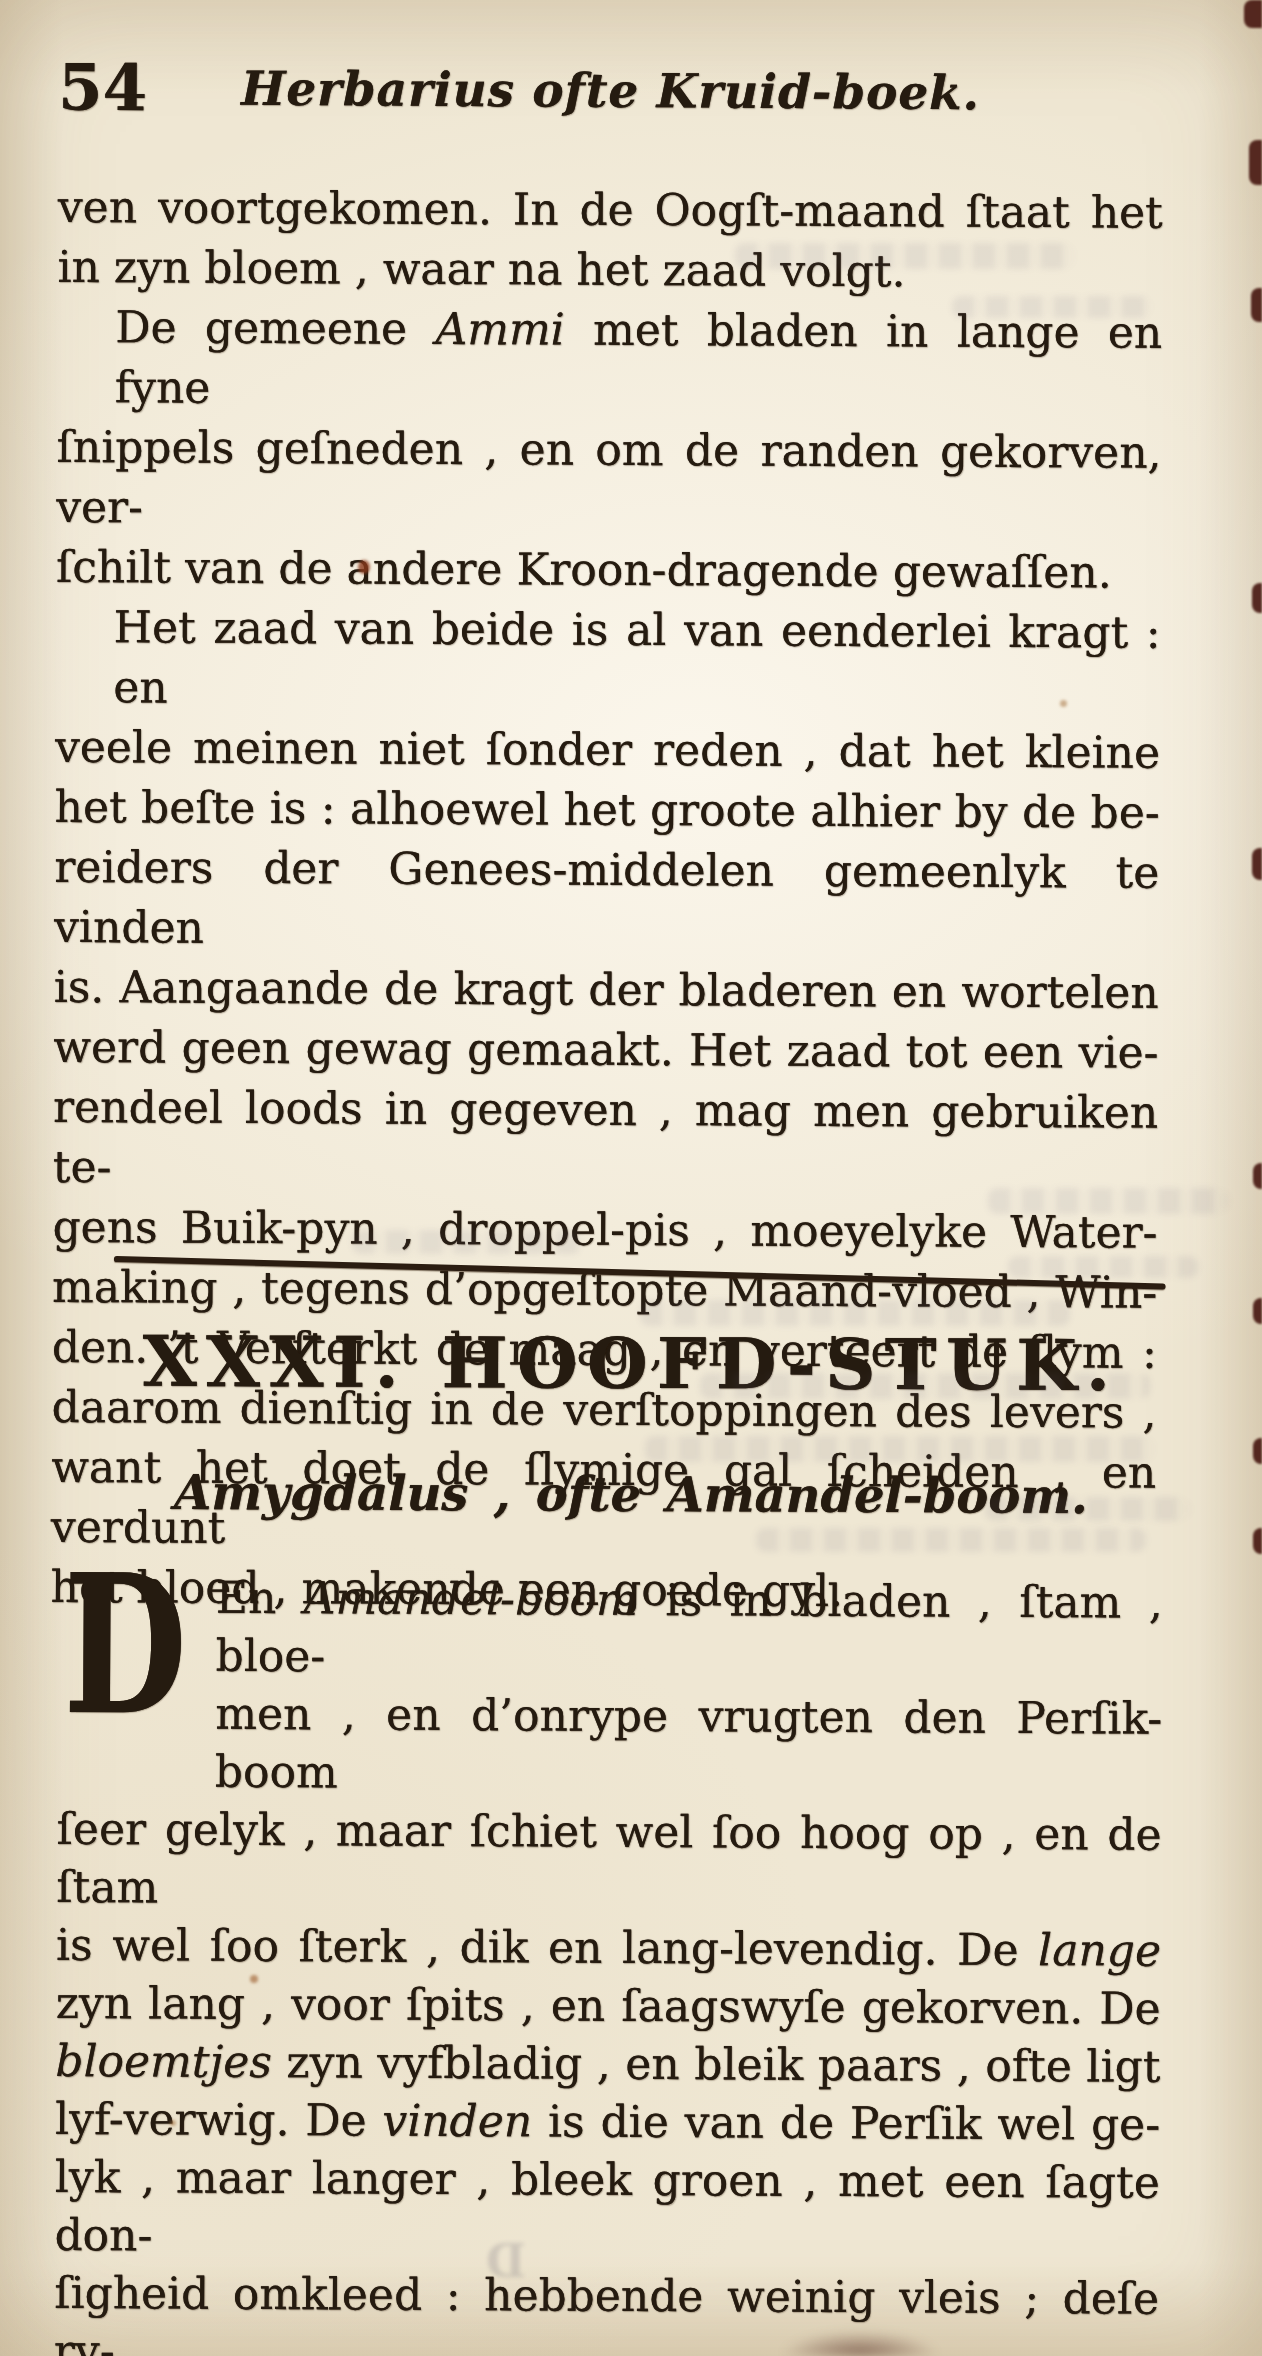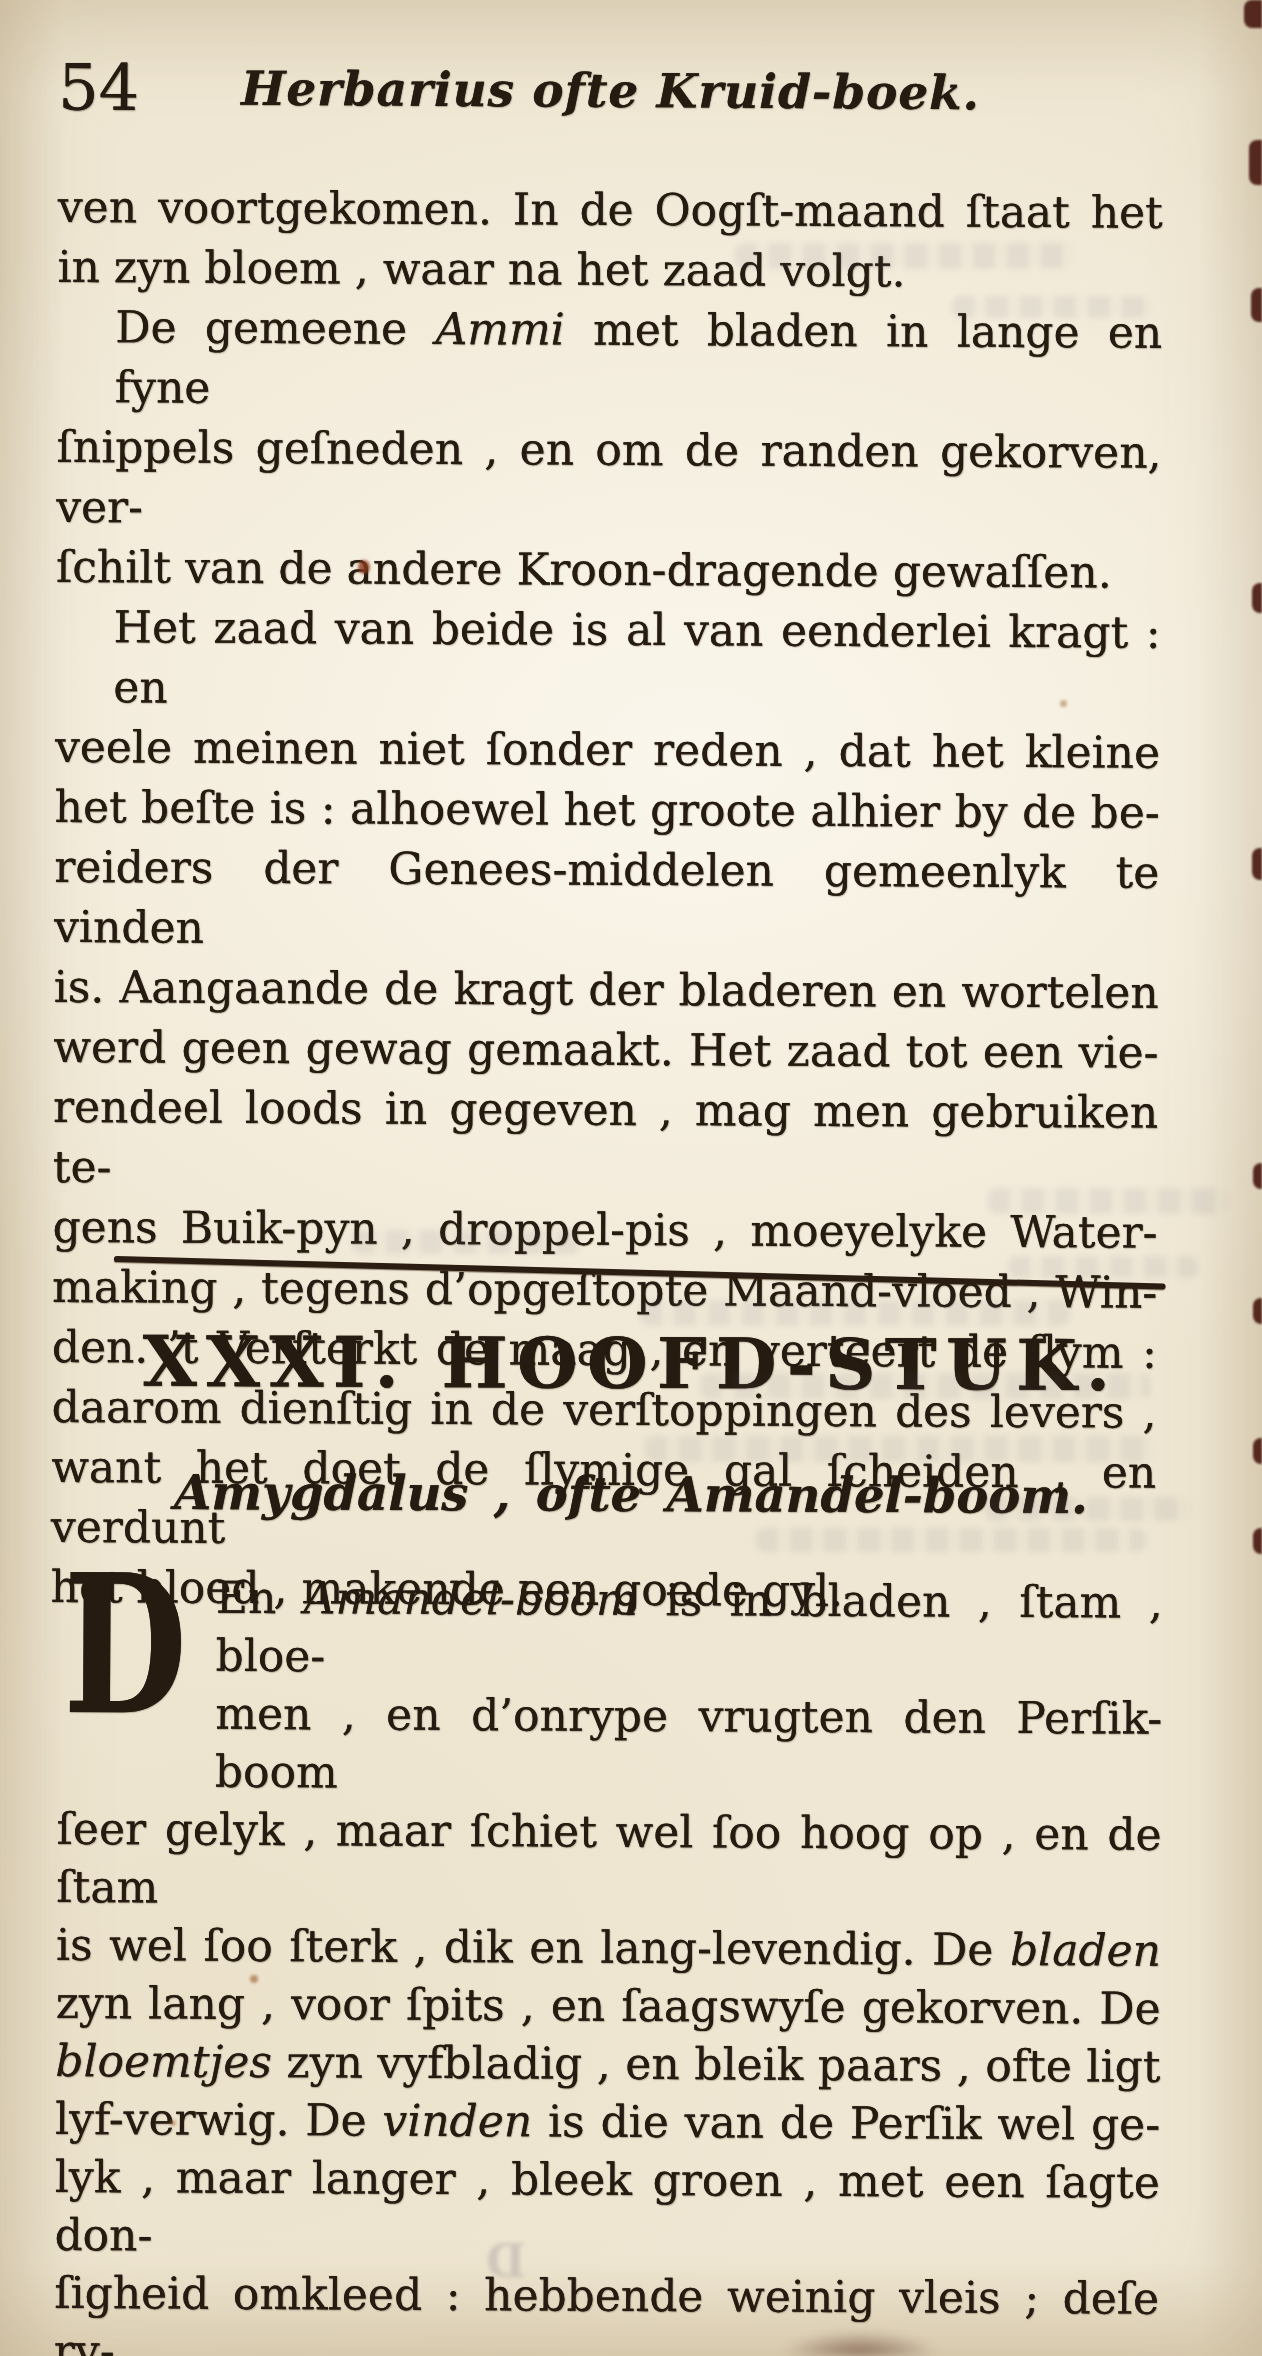--- a/index.html
+++ b/index.html
@@ -11,21 +11,21 @@
     background-image:
       radial-gradient(1400px 1000px at 55% 32%, rgba(253,249,240,0.85), rgba(253,249,240,0) 70%),
       radial-gradient(900px 700px at 15% 85%, rgba(232,221,197,0.55), rgba(232,221,197,0) 70%),
       linear-gradient(90deg, rgba(210,195,166,0.55) 0%, rgba(240,233,215,0) 5%, rgba(240,233,215,0) 95%, rgba(213,198,170,0.5) 100%),
       linear-gradient(180deg, rgba(224,211,185,0.6) 0%, rgba(224,211,185,0) 4%, rgba(224,211,185,0) 96%, rgba(217,201,170,0.65) 100%);
     box-shadow: inset 0 0 120px rgba(120,95,55,0.18);
   }
   .ink{ text-shadow: 0 0 0.7px rgba(35,22,10,0.9), 0.8px 1px 1.2px rgba(45,28,12,0.28); }
   
   .runhead{position:absolute;top:56px;left:58px;width:1105px;display:flex;align-items:flex-end;transform:rotate(0.35deg);}
-  .pagenum{width:150px;font-size:64px;line-height:70px;font-weight:normal;}
+  .pagenum{width:150px;font-size:64px;line-height:70px;font-weight:bold;}
   .runtitle{flex:1;text-align:center;font-size:47px;line-height:70px;font-weight:bold;font-style:italic;letter-spacing:0.02em;}
   .runspacer{width:150px;}
   
   .textblock{position:absolute;left:58px;width:1105px;transform:rotate(0.3deg);transform-origin:0 0;}
   .toptext{top:177px;}
   .line{font-size:44px;line-height:60px;text-align:justify;text-align-last:justify;white-space:normal;}
   .chaptext .line{line-height:58px;}
   .line.indent{padding-left:58px;}
   .line.nojust{text-align-last:left;}
   .line.dropline{padding-left:158px;}
@@ -82,21 +82,21 @@
 
   <div class="chapterhead ink">XXXI. HOOFD-STUK.</div>
   <div class="chaptersub ink">Amygdalus , ofte Amandel-boom.</div>
 
   <div class="textblock chaptext ink">
     <div class="dropcap ink">D</div>
     <div>
         <div class="line dropline"><span>En </span><span class="it">Amandel-boom</span><span> is in bladen , ſtam , bloe-</span></div>
         <div class="line dropline"><span>men , en d’onrype vrugten den Perſik-boom</span></div>
         <div class="line"><span>ſeer gelyk , maar ſchiet wel ſoo hoog op , en de ſtam</span></div>
-        <div class="line"><span>is wel ſoo ſterk , dik en lang-levendig.  De </span><span class="it">bladen</span></div>
+        <div class="line"><span>is wel ſoo ſterk , dik en lang-levendig.  De </span><span class="it">lange</span></div>
         <div class="line"><span>zyn lang , voor ſpits , en ſaagswyſe gekorven.  De</span></div>
         <div class="line"><span class="it">bloemtjes</span><span> zyn vyfbladig , en bleik paars , ofte ligt</span></div>
         <div class="line"><span>lyf-verwig.  De </span><span class="it">vinden</span><span> is die van de Perſik wel ge-</span></div>
         <div class="line"><span>lyk , maar langer , bleek groen , met een ſagte don-</span></div>
         <div class="line"><span>ſigheid omkleed : hebbende weinig vleis ; deſe ry-</span></div>
       </div>
 
   </div>
 
   <div class="ghost" style="left:735px;top:243px;width:340px;height:26px;"></div>

